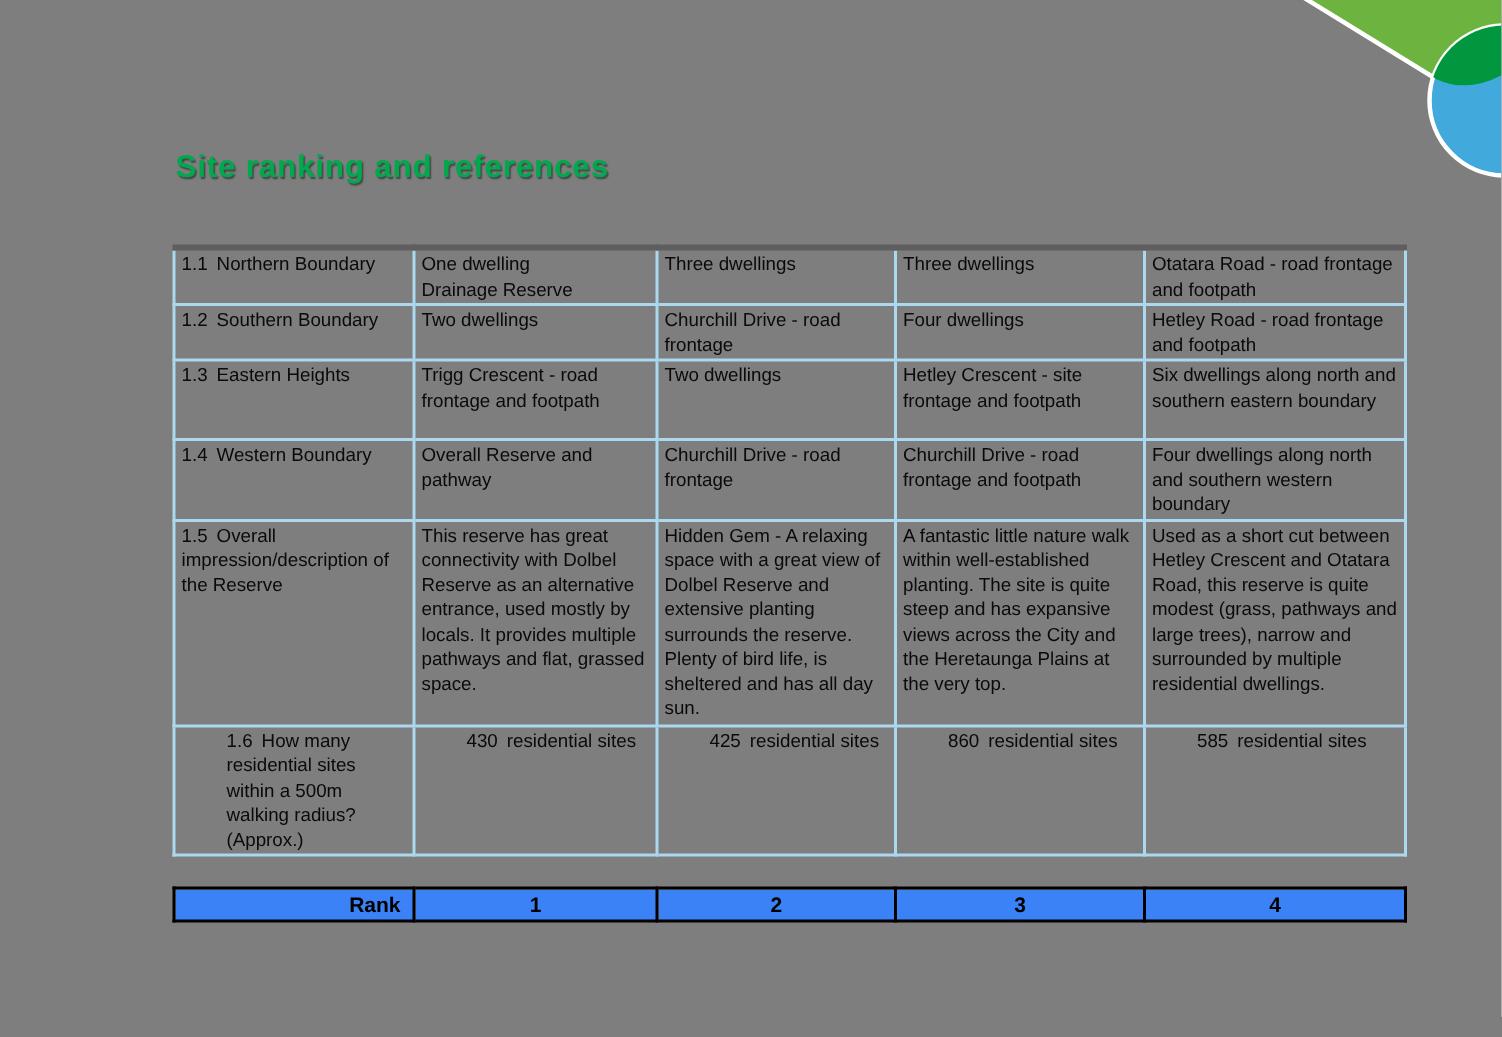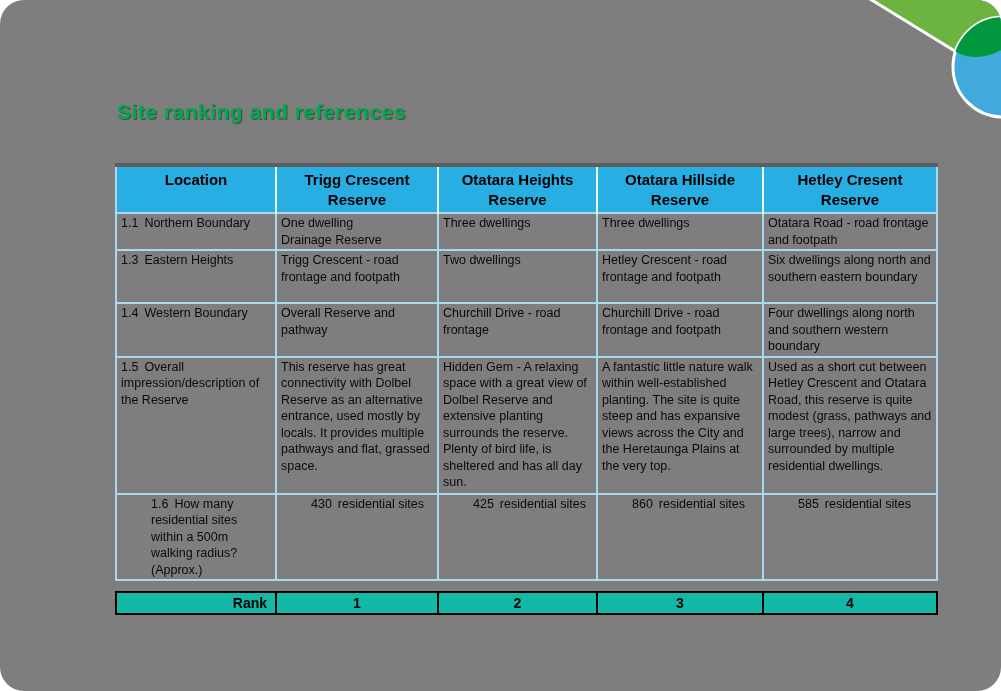--- a/index.html
+++ b/index.html
@@ -1,18 +1,18 @@
 <!DOCTYPE html>
 <html><head>
 <meta charset="utf-8">
 <style>
   html,body{margin:0;padding:0;}
   body{font-family:"Liberation Sans","DejaVu Sans",sans-serif;}
   #slide{
-    position:relative;width:1001px;height:691px;background:#7E7E7E;overflow:hidden;border-radius:24px;
+    position:relative;width:1001px;height:691px;background:#7E7E7E;overflow:hidden;
   }
   
   #corner-decoration{position:absolute;top:0;right:0;width:148px;height:120px;}
   
   #page-title{
     position:absolute;left:117px;top:100px;
     font-size:21px;font-weight:bold;color:#00A94E;letter-spacing:0.5px;
     text-shadow:1px 1px 1px rgba(0,0,0,0.45);
   }
   
@@ -35,21 +35,21 @@
   }
   tr.h35 td{height:31px;} tr.h53 td{height:49px;}
   tr.h137 td{height:133px;} tr.h72 td{height:68px;padding-left:34px;}
   .num{font-weight:normal;margin-right:6px;}
   
   table.rank{
     position:absolute;left:115px;top:591px;
     border-collapse:collapse;table-layout:fixed;width:821px;
   }
   table.rank td{
-    background:#14b8a6;border:2px solid #000;height:20px;
+    background:#3b82f6;border:2px solid #000;height:20px;
     font-size:14px;font-weight:bold;color:#000;padding:0 8px;overflow:hidden;
   }
   td.rank-label{text-align:right;}
   td.rank-value{text-align:center;}
 </style>
 </head>
 <body>
 
 <div id="slide">
 
@@ -71,47 +71,43 @@
 
   <table class="main">
     <colgroup>
       <col style="width:160px">
         <col style="width:162px">
         <col style="width:159px">
       <col style="width:166px">
         <col style="width:174px">
     </colgroup>
     <tbody>
-        <tr>
-      <th>Location</th>
-      <th>Trigg Crescent
-Reserve</th>
-      <th>Otatara Heights
-Reserve</th>
-      <th>Otatara Hillside
-Reserve</th>
-      <th>Hetley Cresent
-Reserve</th>
-    </tr>
 
     <tr class="h35">
       <td><span class="num">1.1</span><span>Northern Boundary</span></td>
       <td>One dwelling
 Drainage Reserve</td>
       <td>Three dwellings</td>
       <td>Three dwellings</td>
       <td>Otatara Road - road frontage and footpath</td>
     </tr>
 
+    <tr class="h35">
+      <td><span class="num">1.2</span><span>Southern Boundary</span></td>
+      <td>Two dwellings</td>
+      <td>Churchill Drive - road frontage</td>
+      <td>Four dwellings</td>
+      <td>Hetley Road - road frontage and footpath</td>
+    </tr>
 
     <tr class="h53">
       <td><span class="num">1.3</span><span>Eastern Heights</span></td>
       <td>Trigg Crescent - road frontage and footpath</td>
       <td>Two dwellings</td>
-      <td>Hetley Crescent - road frontage and footpath</td>
+      <td>Hetley Crescent - site frontage and footpath</td>
       <td>Six dwellings along north and southern eastern boundary</td>
     </tr>
 
     <tr class="h53">
       <td><span class="num">1.4</span><span>Western Boundary</span></td>
       <td>Overall Reserve and pathway</td>
       <td>Churchill Drive - road frontage</td>
       <td>Churchill Drive - road frontage and footpath</td>
       <td>Four dwellings along north and southern western boundary</td>
     </tr>

